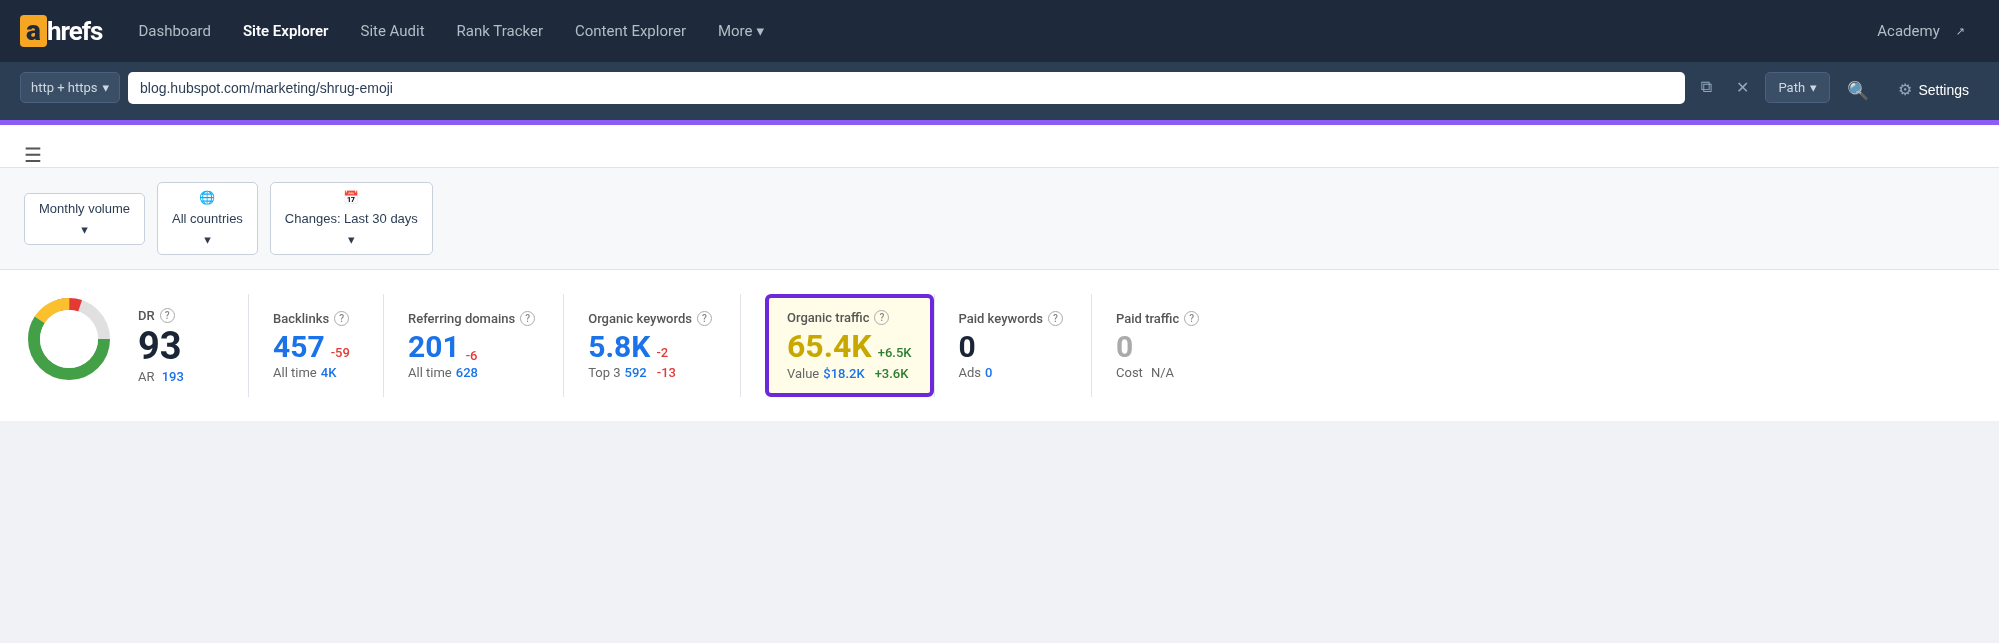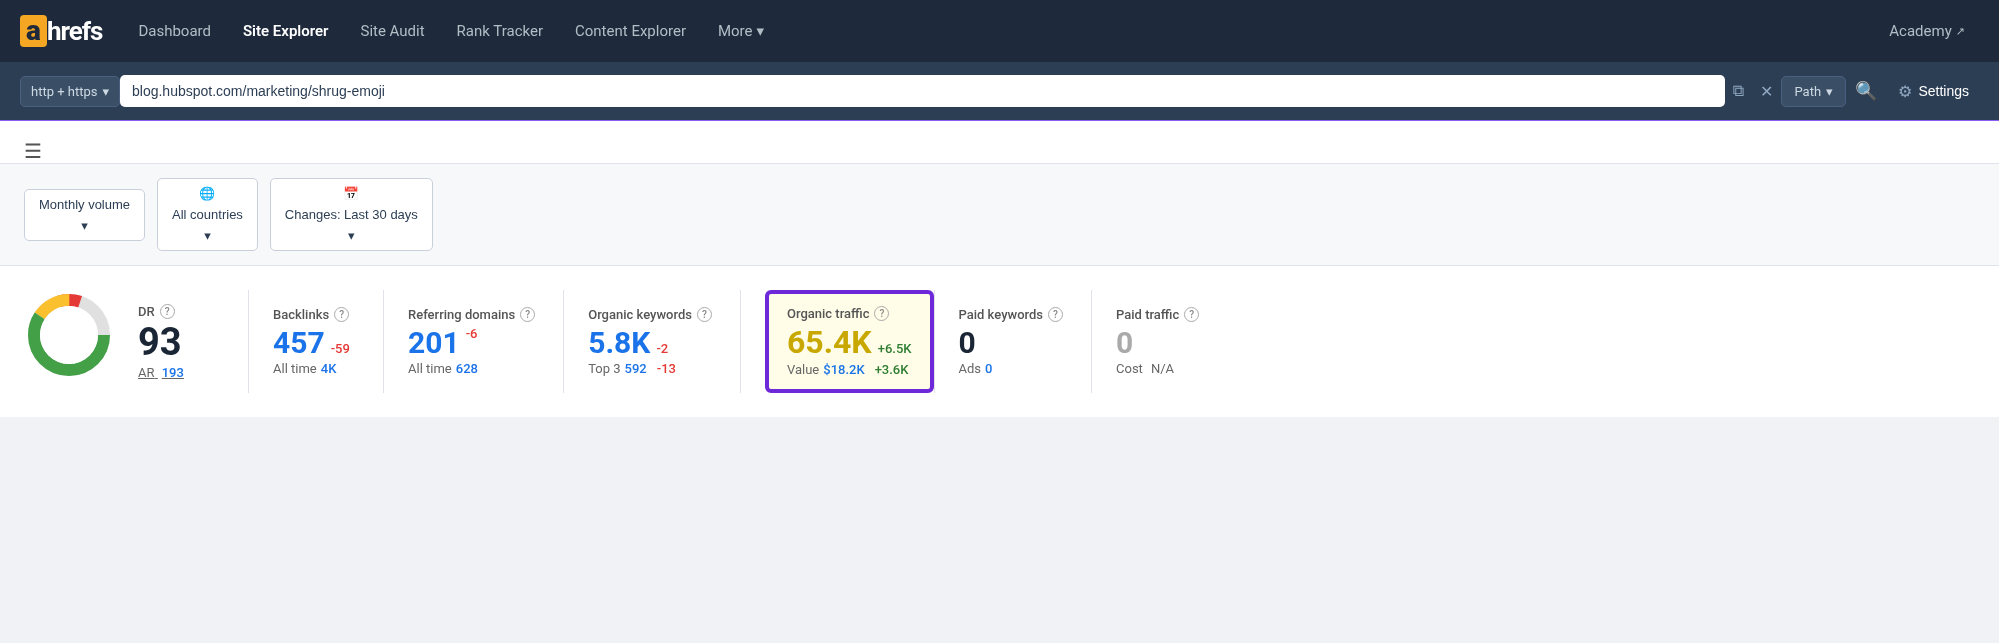--- a/index.html
+++ b/index.html
@@ -48,31 +48,32 @@
     }
     .nav-item.active { color: #fff; font-weight: 600; }
     .nav-spacer { flex: 1; }
     .nav-academy {
       color: #b0bec5;
       font-size: 15px;
       padding: 8px 14px;
       cursor: pointer;
       display: flex;
       align-items: center;
-      gap: 4px;
+      gap: 16px;
     }
     .ext-icon { font-size: 11px; vertical-align: super; }
 
     
     .search-bar {
       background: #2c3e54;
       display: flex;
-      align-items: center;
+      align-items: flex-start;
       padding: 10px 20px;
-      border-bottom: 1px solid #8b5cf6;
+      gap: 8px;
+      border-bottom: 5px solid #8b5cf6;
     }
     .protocol-select {
       background: #3a4f66;
       border: 1px solid #4a6080;
       color: #cdd8e3;
       padding: 7px 10px;
       border-radius: 5px;
       font-size: 13px;
       cursor: pointer;
       display: flex;
@@ -236,21 +237,21 @@
       background: #e0e4ea;
       margin: 0 24px 0 0;
       align-self: stretch;
     }
     .dr-value {
       font-size: 38px;
       font-weight: 700;
       color: #1a2535;
       line-height: 1;
     }
-    .ar-row { font-size: 13px; color: #666; margin-top: 4px; text-decoration: underline; }
+    .ar-row { font-size: 13px; color: #666; margin-top: 4px; }
     .ar-row .blue { color: #1a73e8; font-weight: 500; }
 
     
     svg.donut { width: 90px; height: 90px; }
   </style>
 </head>
 <body>
 
 <nav class="navbar">
   <div class="logo">
@@ -366,21 +367,21 @@
     </div>
   </div>
 
   <div class="metric-divider"></div>
 
   <div class="metric-card">
     <div class="metric-label">
       <span>Referring domains</span>
       <span class="metric-help">?</span>
     </div>
-    <div style="display:flex;align-items:flex-start;">
+    <div style="display:flex;align-items:flex-end;">
       <span class="metric-value blue">201</span>
       <span class="metric-change-red">-6</span>
     </div>
     <div class="metric-sub">
       <span>All time</span>
       <span class="blue">628</span>
     </div>
   </div>
 
   <div class="metric-divider"></div>

